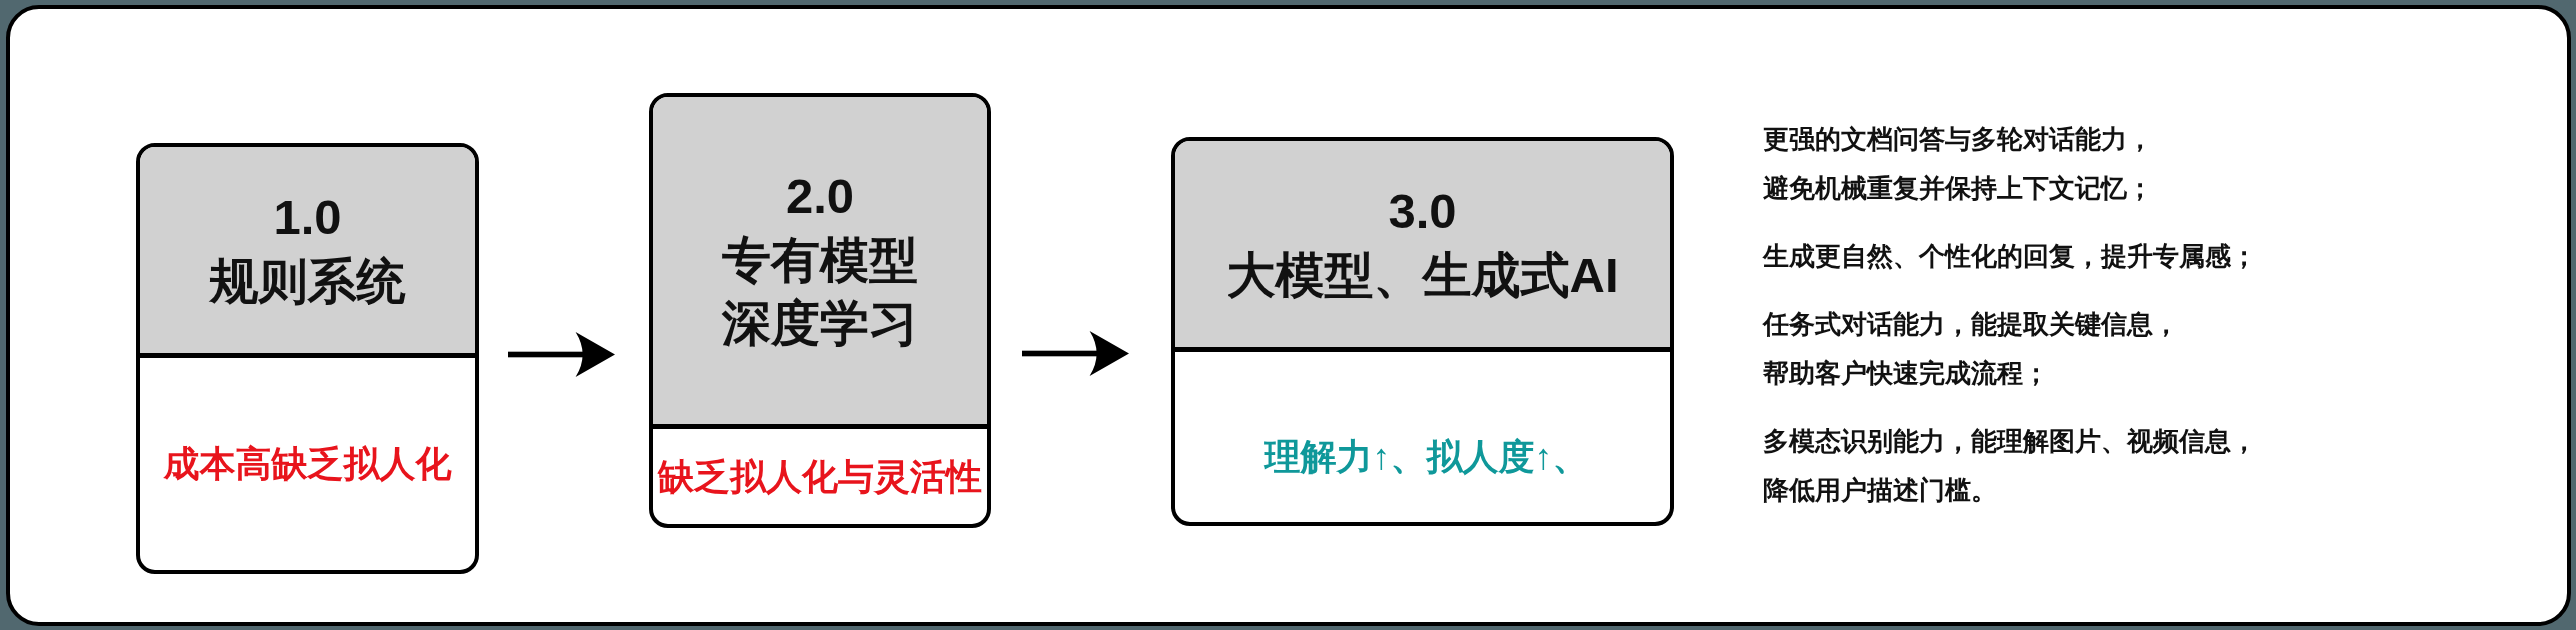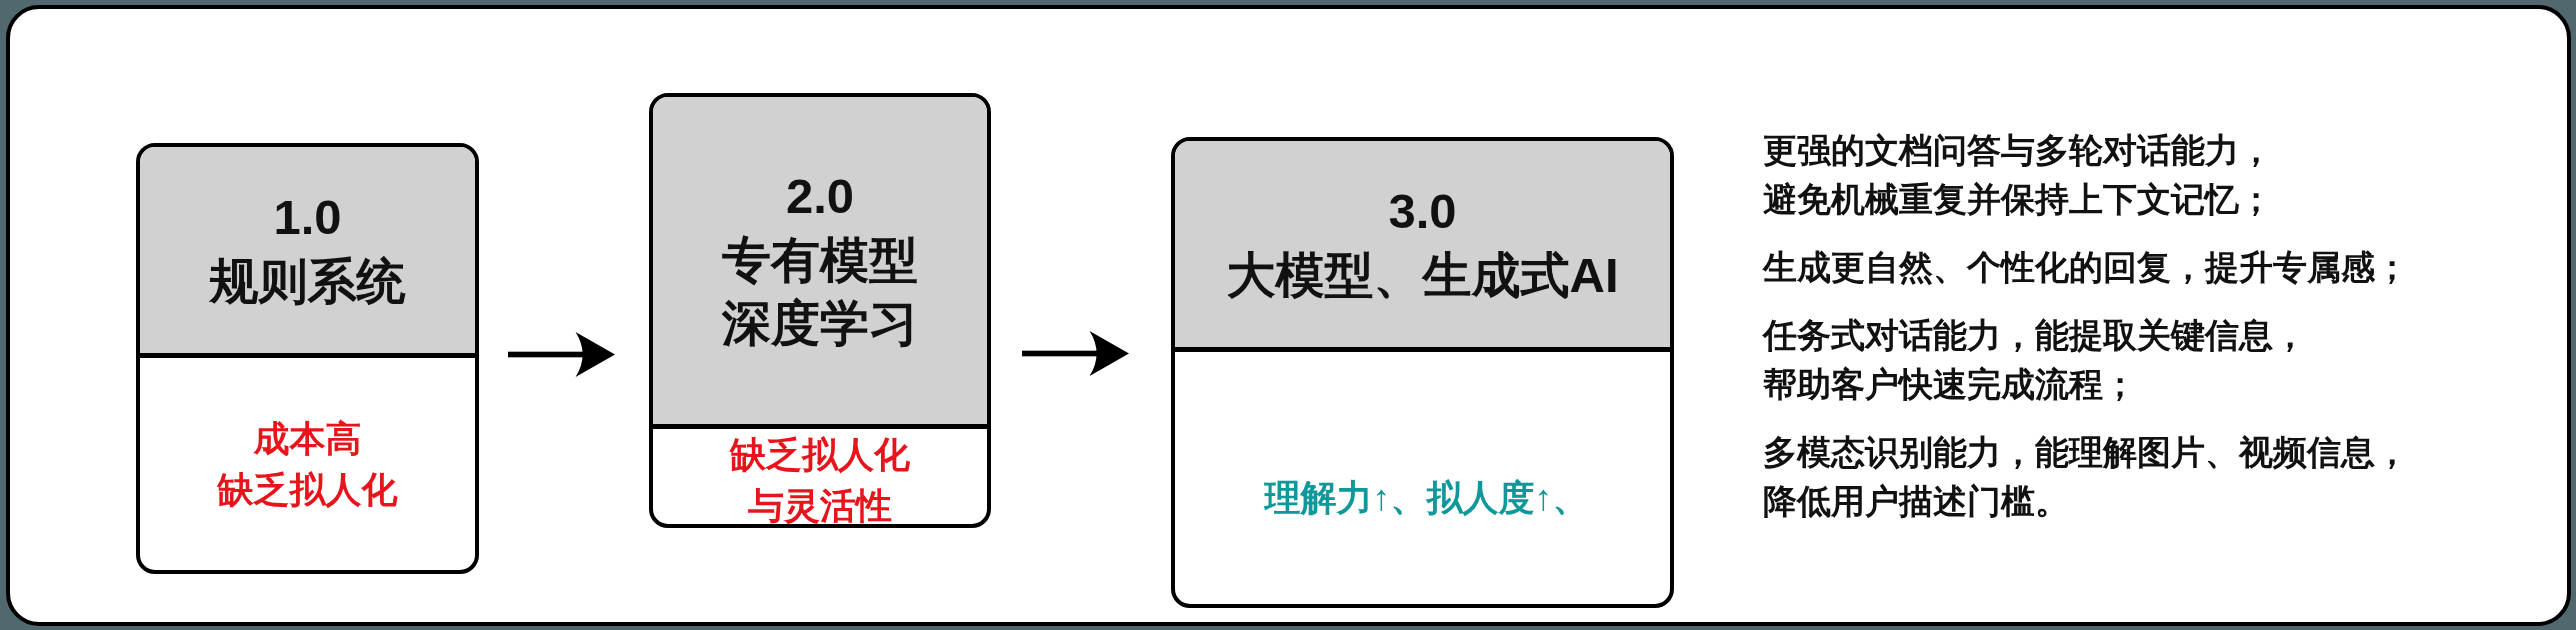--- a/index.html
+++ b/index.html
@@ -43,47 +43,47 @@
     font-size: 49px;
     font-weight: bold;
     line-height: 1.3;
     color: var(--title_text, #111111);
     text-align: center;
     flex: 0 0 auto;
   }
   .stage-body {
     flex: 1 1 auto;
     display: flex;
-    flex-direction: column;
+    flex-direction: row;
     align-items: center;
     justify-content: center;
     font-size: 36px;
     font-weight: bold;
     line-height: 1.42;
     text-align: center;
   }
   .stage-body.negative { color: var(--negative_text, #e8141c); }
   .stage-body.positive { color: var(--positive_text, #0f989a); padding-left: 8px; }
 
   #stage-1 { left: 136px;  top: 143px; width: 343px; height: 431px; }
   #stage-1 .stage-header { height: 211px; }
   #stage-2 { left: 649px; top: 93px; width: 342px; height: 435px; }
   #stage-2 .stage-header { height: 332px; }
-  #stage-3 { left: 1171px; top: 137px; width: 503px; height: 471px; gap: 39px; }
+  #stage-3 { left: 1171px; top: 137px; width: 503px; height: 389px; gap: 39px; }
   #stage-3 .stage-header { height: 211px; }
 
   .arrow { position: absolute; width: 107px; height: 51px; }
   #arrow-1 { left: 508px;  top: 329px; }
   #arrow-2 { left: 1022px; top: 328px; }
 
   .benefits {
     position: absolute;
-    left: 1763px; top: 126px;
+    left: 1763px; top: 115px;
     width: 780px;
-    font-size: 34px;
+    font-size: 26px;
     font-weight: bold;
     line-height: 49px;
     color: var(--body_text, #111111);
   }
   .benefits p { margin: 0 0 19px 0; }
   .benefits p:last-child { margin-bottom: 0; }
 </style>
 </head>
 <body>
 

